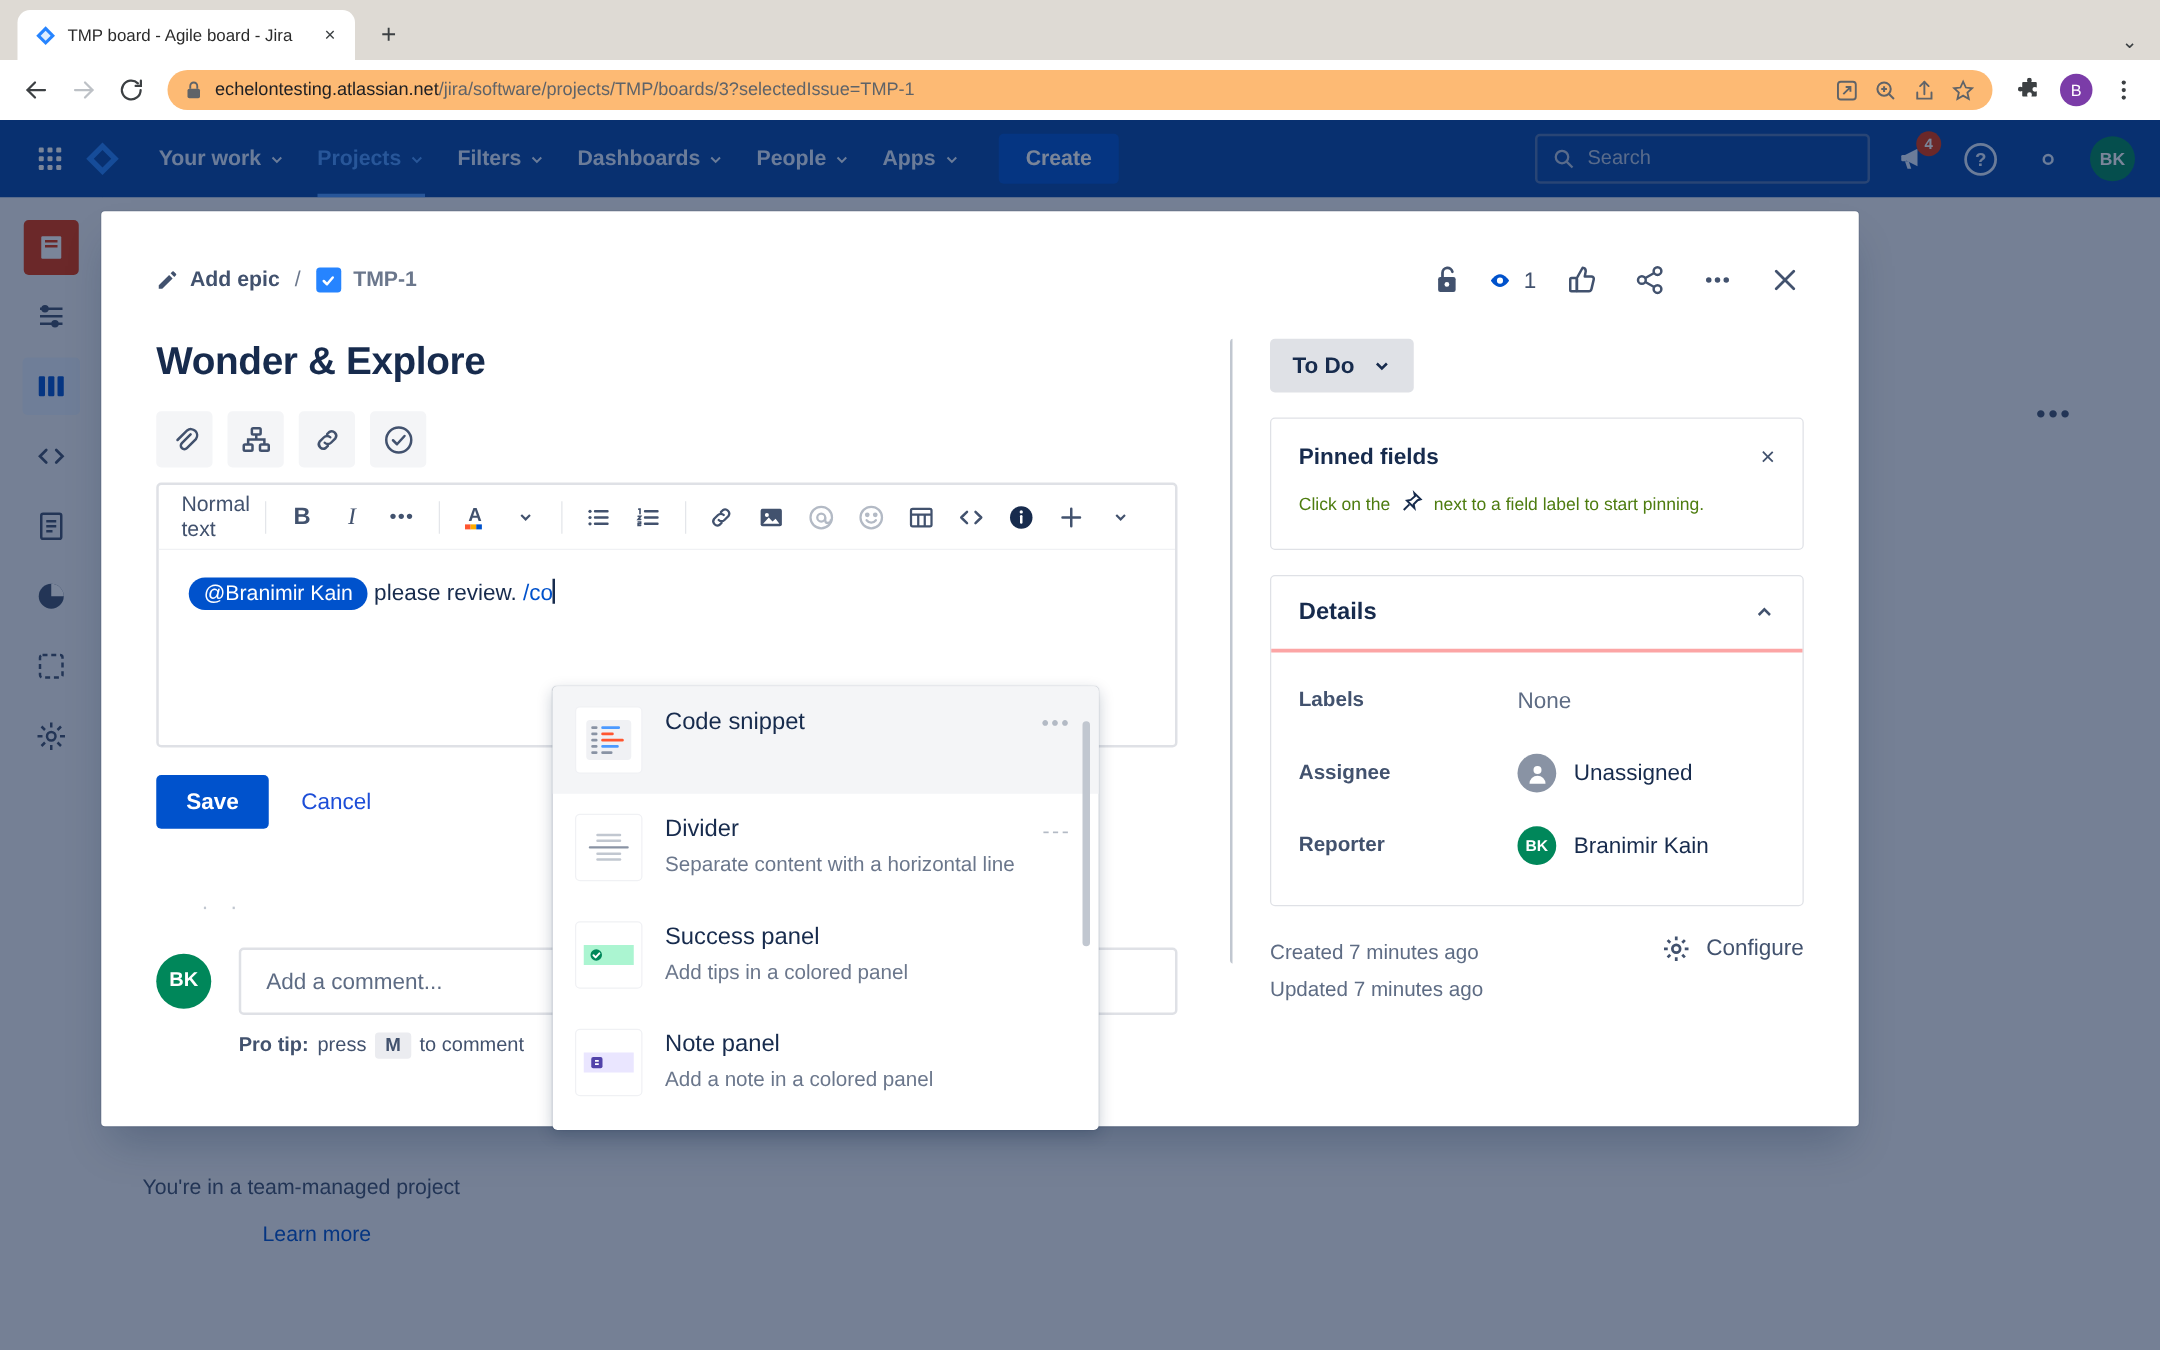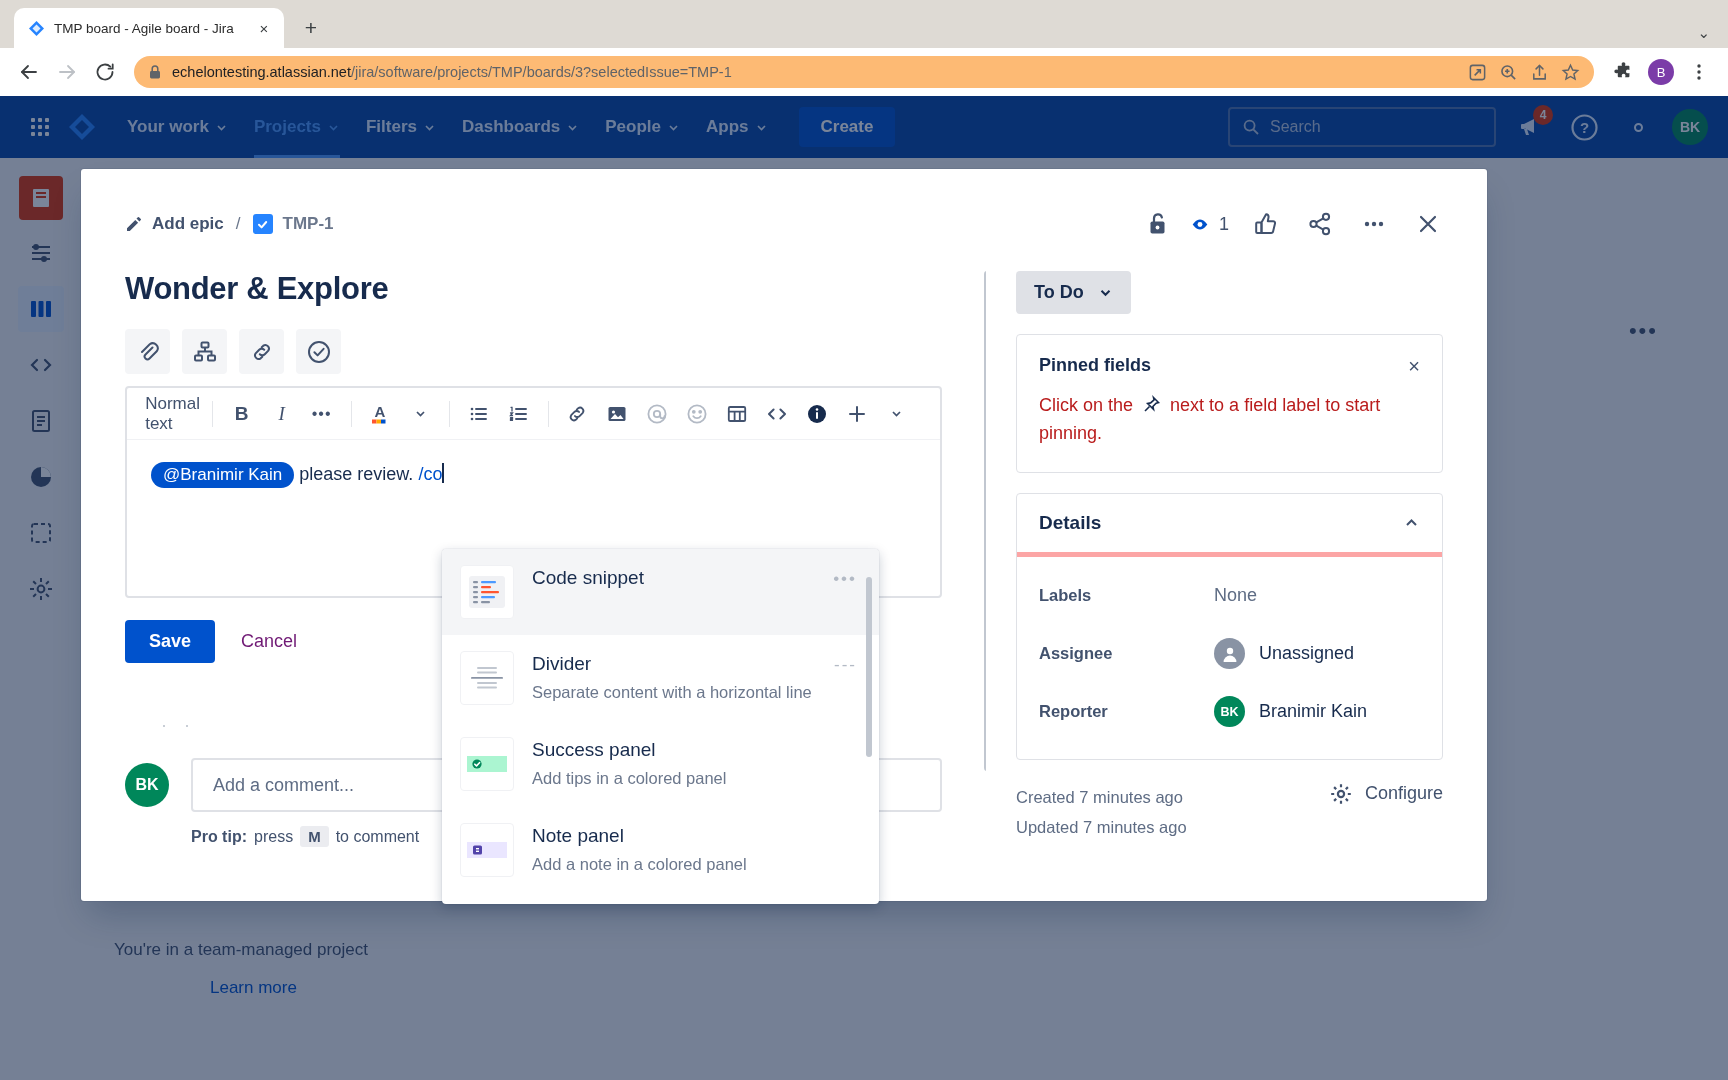--- a/index.html
+++ b/index.html
@@ -154,43 +154,43 @@
   .ed-content { padding: 22px 24px; font-size: 18px; color:#172b4d; }
   .mention {
     display:inline-flex; align-items:center; background:#0052cc; color:#fff;
     border-radius: 14px; padding: 3px 12px; font-size: 17px; vertical-align: middle;
   }
   .slash { color:#0052cc; }
   .caret { display:inline-block; width:1.5px; height: 20px; background:#172b4d; vertical-align: -3px; }
 
   .form-actions { display:flex; align-items:center; gap: 26px; margin-top: 22px; }
   .save-btn { background:#0052cc; color:#fff; font-size: 18px; font-weight: 600; padding: 11px 24px; border-radius: 4px; }
-  .cancel-btn { color:#701a75; font-size: 18px; }
+  .cancel-btn { color:#1d4ed8; font-size: 18px; }
 
   .activity-dots { margin-top: 52px; color:#c1c7d0; font-size: 18px; letter-spacing: 6px; padding-left: 36px;}
 
   .comment-row { display:flex; align-items:center; gap: 22px; margin-top: 22px; }
   .av-green { width: 44px; height: 44px; border-radius:50%; background:#00875a; color:#fff; display:flex;align-items:center;justify-content:center; font-size: 16px; font-weight:700; flex:0 0 auto;}
   .comment-box { flex:1; height: 54px; border:2px solid #dfe1e6; border-radius:4px; display:flex; align-items:center; padding: 0 20px; color:#5e6c84; font-size: 18px;}
   .protip { margin-left: 66px; margin-top: 14px; color:#42526e; font-size: 16px; display:flex; align-items:center; gap:7px;}
   .protip b { font-weight:700; }
   .kbd { background:#ebecf0; border-radius:3px; padding: 2px 8px; font-weight:700; font-size: 15px; color:#42526e;}
 
   
   .right-pane { width: 501px; padding: 22px 44px 0 30px; }
   .status-pill {
     display:inline-flex; align-items:center; gap: 14px; background:#dfe1e6; color:#172b4d;
     font-weight:700; font-size: 18px; padding: 11px 18px; border-radius: 4px;
   }
   .card { border:1px solid #dfe1e6; border-radius: 4px; margin-top: 20px; background:#fff;}
   .pinned-head { display:flex; align-items:flex-start; padding: 20px 22px 0 22px;}
   .pinned-title { font-size: 18px; font-weight:700; color:#172b4d; }
   .pinned-x { margin-left:auto; color:#42526e; font-size: 20px; }
-  .pinned-body { padding: 14px 22px 24px 22px; font-size: 18px; color:#b91c1c; line-height: 1.55; }
-  .details-head { display:flex; align-items:center; padding: 18px 22px; border-bottom: 5px solid #fca5a5;}
+  .pinned-body { padding: 14px 22px 24px 22px; font-size: 14px; color:#4d7c0f; line-height: 1.55; }
+  .details-head { display:flex; align-items:center; padding: 18px 22px; border-bottom: 3px solid #fca5a5;}
   .details-title { font-size: 19px; font-weight:700; color:#172b4d;}
   .details-chev { margin-left:auto; color:#42526e;}
   .details-body { padding: 10px 22px 18px 22px; }
   .field-row { display:flex; align-items:center; min-height: 58px; }
   .field-label { width: 175px; font-size: 16.5px; font-weight:700; color:#42526e;}
   .field-val { display:flex; align-items:center; gap: 14px; font-size: 18px; color:#172b4d;}
   .av-gray { width: 31px; height: 31px; border-radius:50%; background:#8993a4; display:flex;align-items:center;justify-content:center;}
   .av-green-sm { width: 31px; height: 31px; border-radius:50%; background:#00875a; color:#fff; display:flex;align-items:center;justify-content:center;font-size:12.5px;font-weight:700;}
   .meta { margin-top: 22px; display:flex; align-items:flex-start;}
   .meta-times { font-size: 16.5px; color:#5e6c84; line-height: 1.85;}

